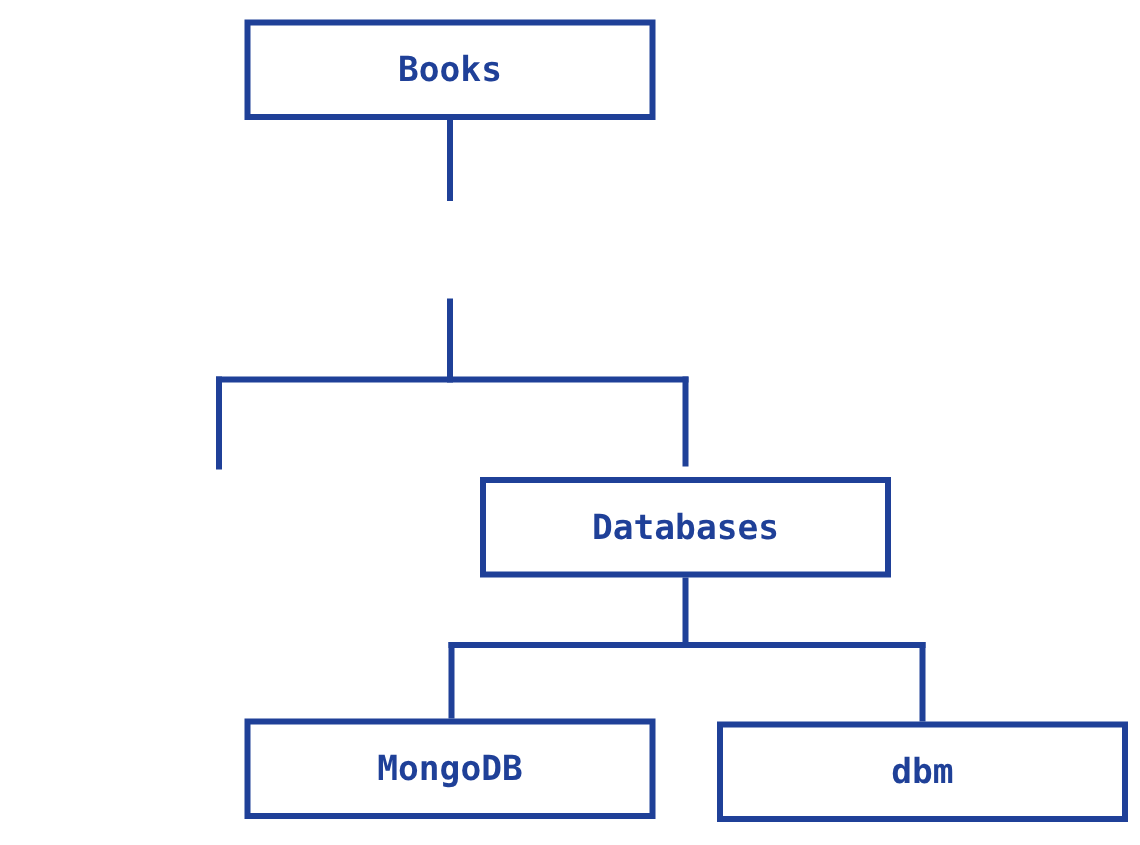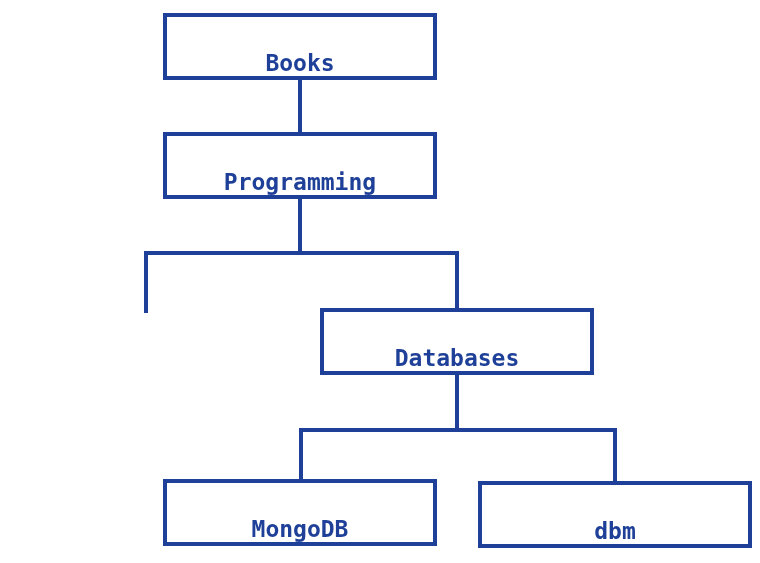--- a/index.html
+++ b/index.html
@@ -22,21 +22,21 @@
     font-family:"DejaVu Sans Mono","Liberation Mono",monospace;
   }
   .node{
     position:absolute;
     width:274px;
     height:67px;
     box-sizing:border-box;
     border:4px solid var(--ink);
     background:var(--bg);
     display:flex;
-    align-items:flex-end;
+    align-items:center;
     justify-content:center;
   }
   .node span{
     color:var(--ink);
     font-size:23px;
     font-weight:bold;
     letter-spacing:0px;
     white-space:nowrap;
   }
   .conn{
@@ -56,26 +56,23 @@
   <div class="conn" style="left:455px;top:251px;width:4px;height:60px"></div>
   <div class="conn" style="left:455px;top:375px;width:4px;height:57px"></div>
   <div class="conn" style="left:299px;top:428px;width:318px;height:4px"></div>
   <div class="conn" style="left:299px;top:428px;width:4px;height:54px"></div>
   <div class="conn" style="left:613px;top:428px;width:4px;height:56px"></div>
 
   <div class="node" style="left:163px;top:13px">
     <span>Books</span>
   </div>
 
-  <div class="node" style="left:163px;top:132px">
-    <span>Programming</span>
-  </div>
 
 
-  <div class="node" style="left:320px;top:308px">
+  <div class="node" style="left:320px;top:318px">
     <span>Databases</span>
   </div>
 
   <div class="node" style="left:163px;top:479px">
     <span>MongoDB</span>
   </div>
 
   <div class="node" style="left:478px;top:481px">
     <span>dbm</span>
   </div>

